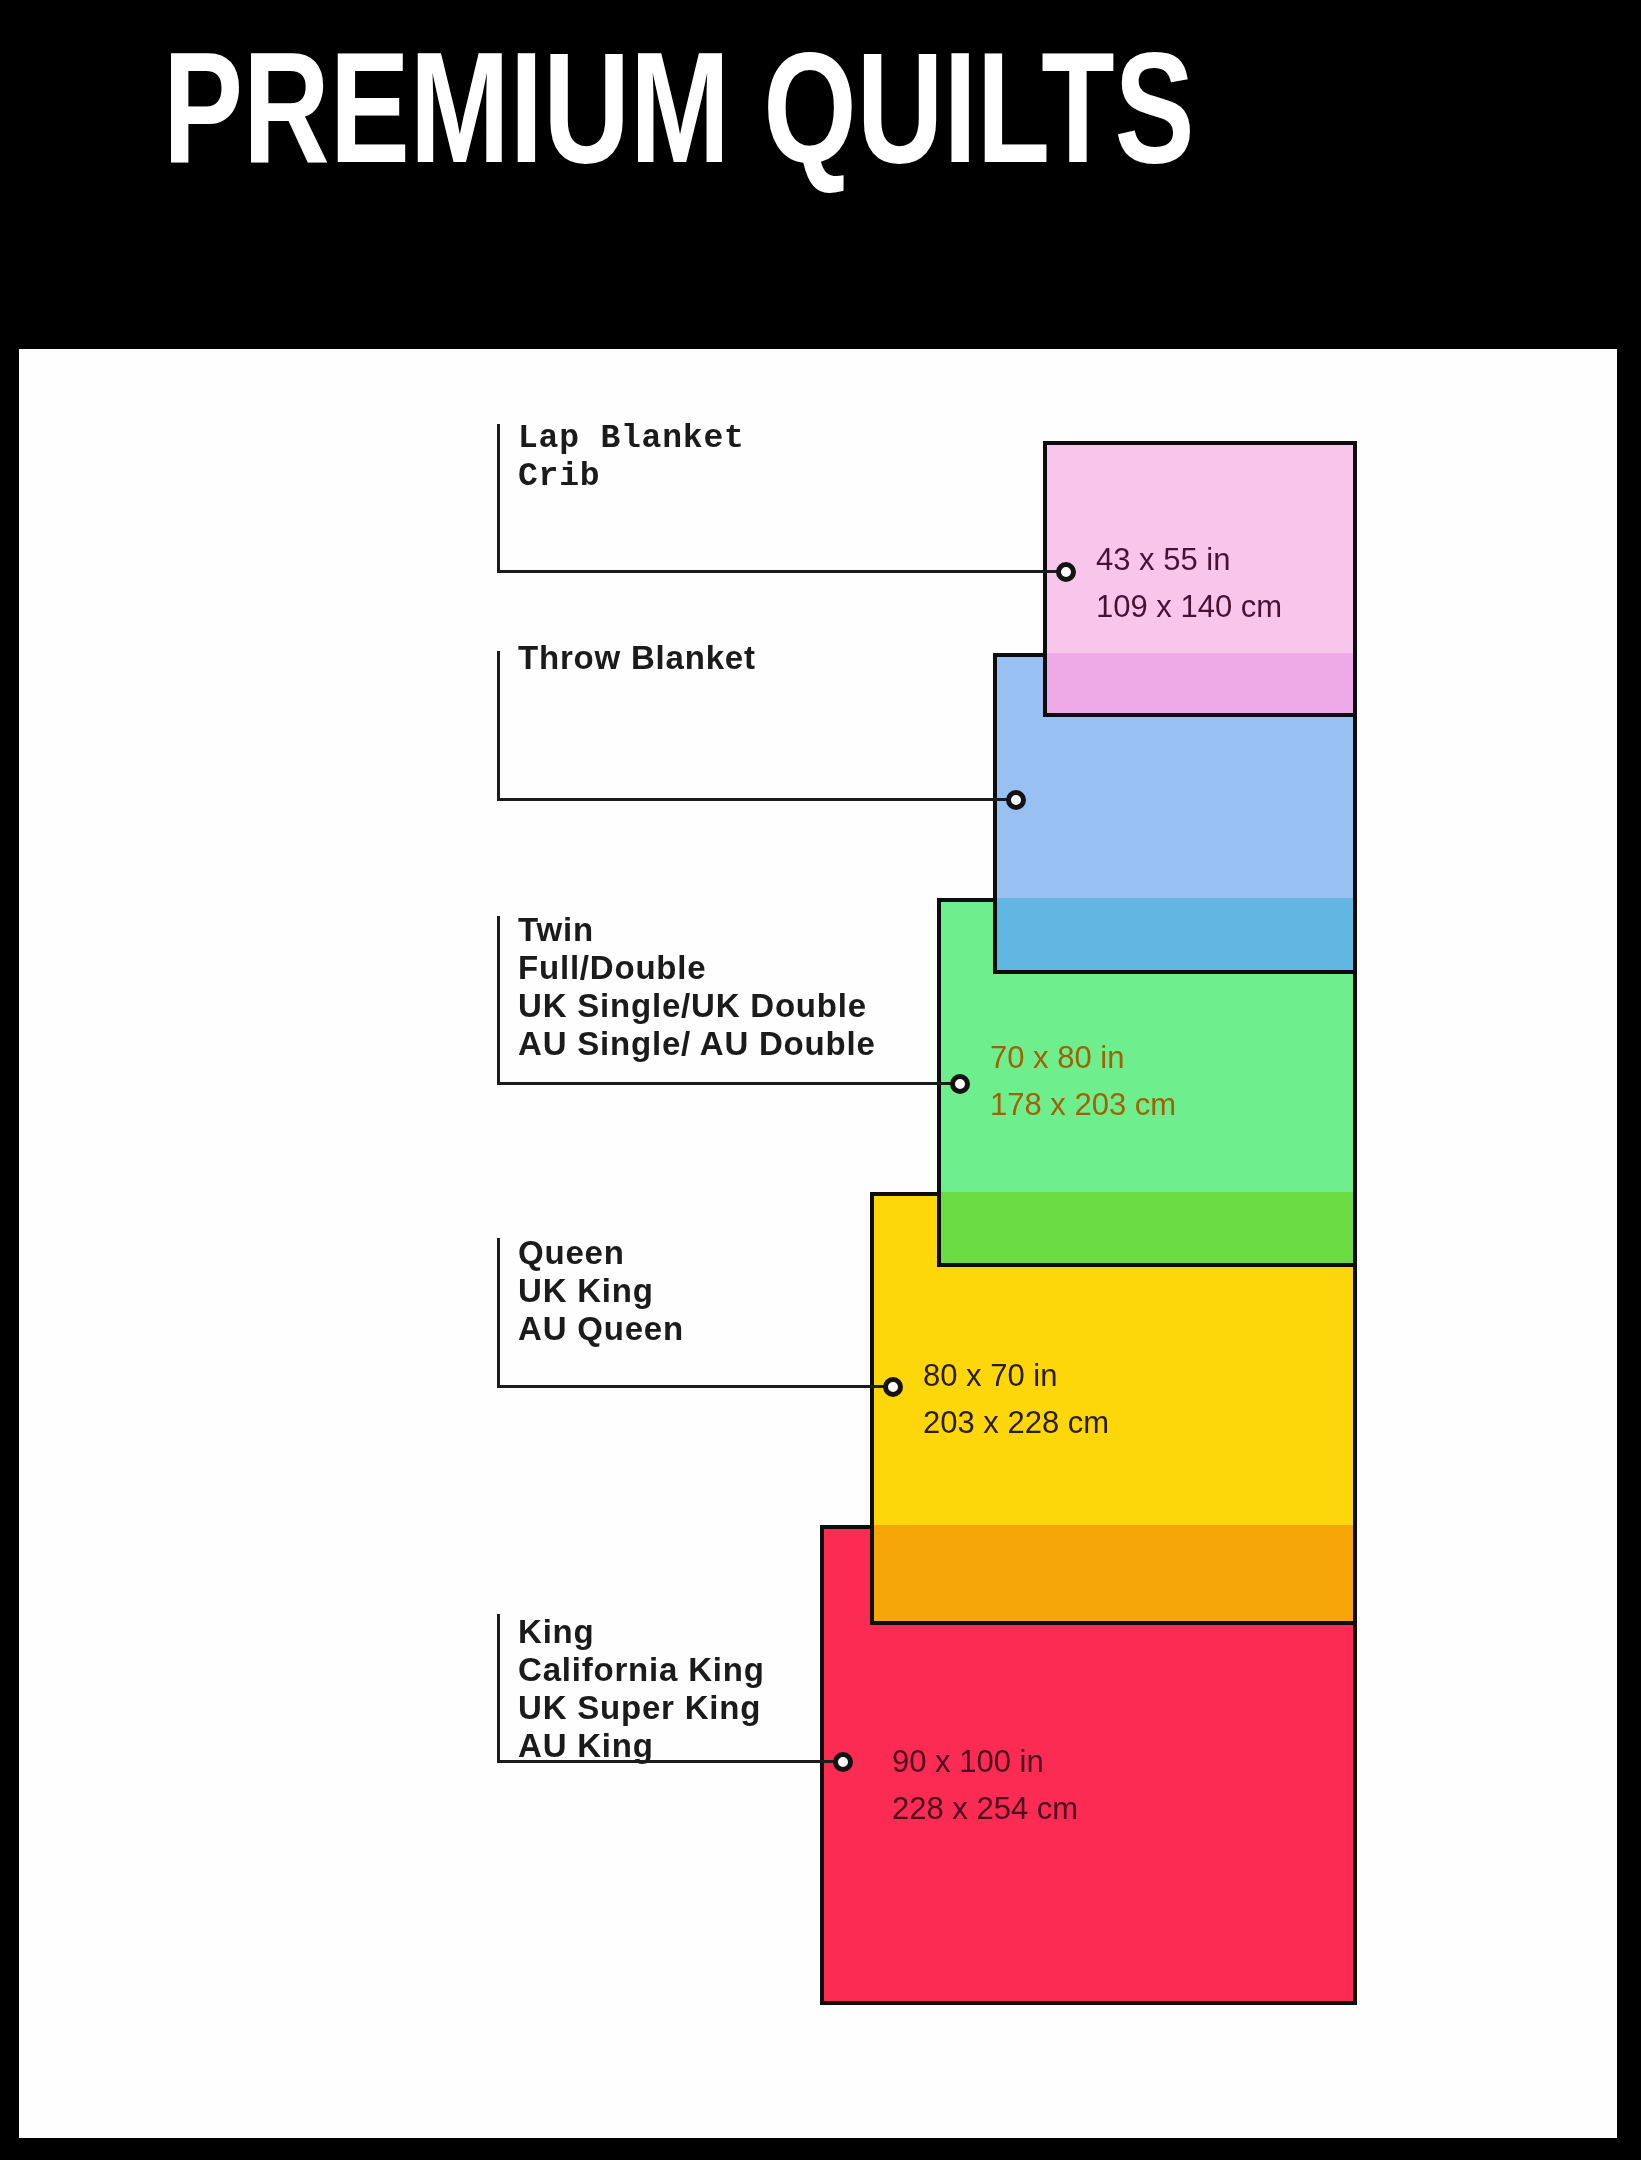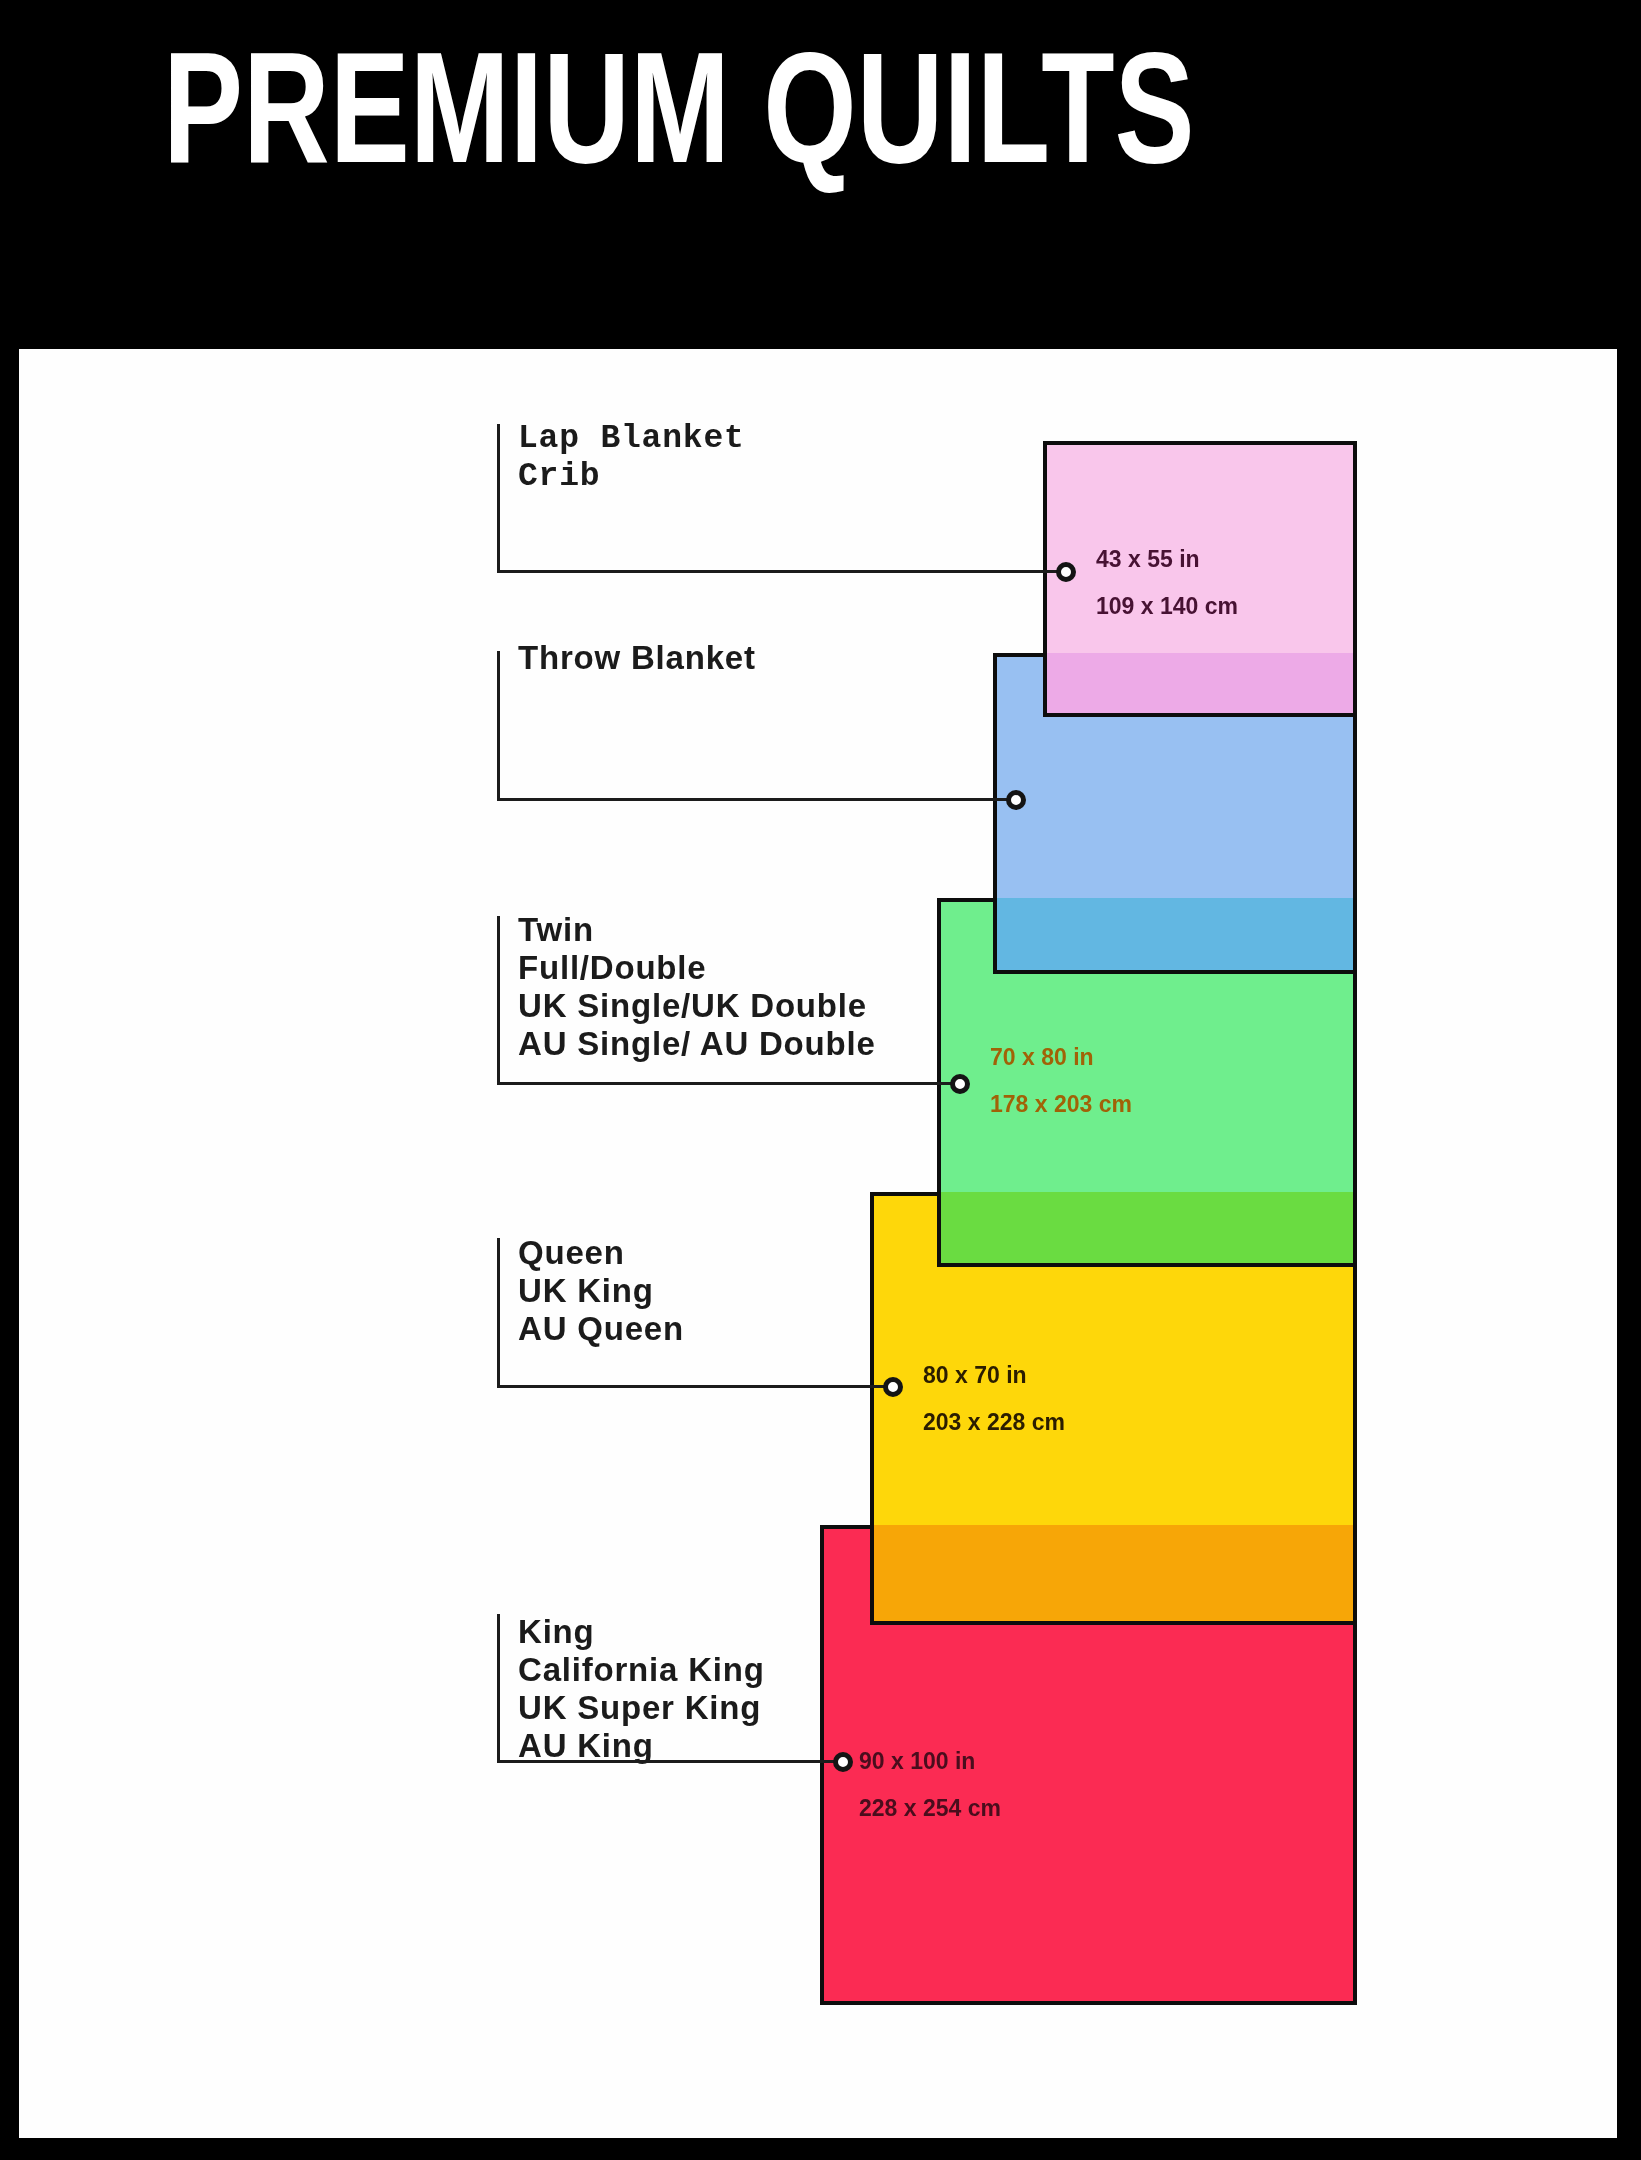--- a/index.html
+++ b/index.html
@@ -41,23 +41,23 @@
   .tk0{top:424px;height:149px;} .tk1{top:651px;height:150px;} .tk2{top:916px;height:169px;}
   .tk3{top:1238px;height:150px;} .tk4{top:1614px;height:149px;}
   .leader{position:absolute;left:498px;height:3px;background:#1c1c1c;z-index:30;}
   .ld0{top:570px;width:569px;} .ld1{top:798px;width:519px;} .ld2{top:1082px;width:463px;}
   .ld3{top:1385px;width:396px;} .ld4{top:1760px;width:346px;}
   .marker{position:absolute;width:20px;height:20px;border:5px solid #141414;border-radius:50%;
     background:#fff;box-sizing:border-box;z-index:31;}
   .mk0{left:1056px;top:562px;} .mk1{left:1006px;top:790px;} .mk2{left:950px;top:1074px;}
   .mk3{left:883px;top:1377px;} .mk4{left:833px;top:1752px;}
   
-  .meas{position:absolute;z-index:32;font-size:23px;font-weight:700;line-height:47px;white-space:nowrap;}
+  .meas{position:absolute;z-index:32;font-size:31px;font-weight:400;line-height:47px;white-space:nowrap;}
   .me0{left:1096px;top:536px;} .me1{left:1046px;top:762px;} .me2{left:990px;top:1034px;}
-  .me3{left:923px;top:1352px;} .me4{left:859px;top:1738px;}
+  .me3{left:923px;top:1352px;} .me4{left:892px;top:1738px;}
 </style>
 </head>
 <body>
 
 <div id="canvas">
 
   <div class="hdr-title">
     <span>PREMIUM QUILTS</span>
   </div>
 

